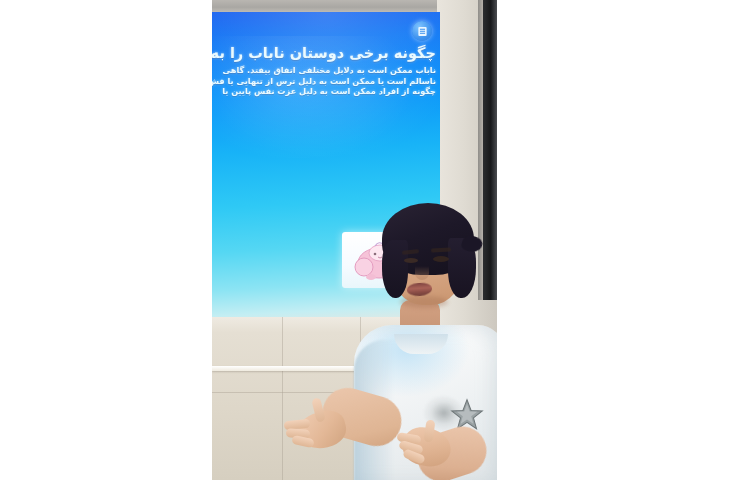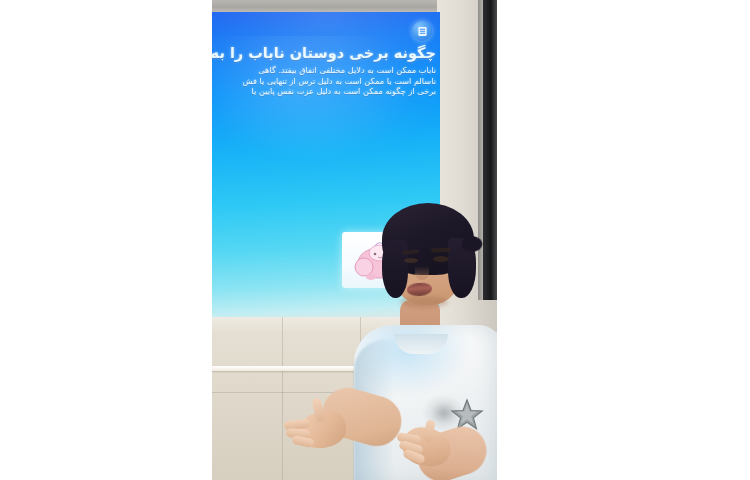--- a/index.html
+++ b/index.html
@@ -152,21 +152,21 @@
     white-space: nowrap;
     overflow: visible;
     margin-bottom: 3px;
     letter-spacing: .2px;
     filter: blur(0.25px);
   }
   .slide-body-line {
     font-family: "DejaVu Sans", sans-serif;
     font-size: 8.2px;
     line-height: 10.5px;
-    font-weight: 400;
+    font-weight: 700;
     white-space: nowrap;
     filter: blur(0.35px);
     letter-spacing: .1px;
     padding-left: 12px;
   }
 
   
   .slide-card {
     position: absolute;
     left: 130px;
@@ -400,21 +400,21 @@
           <rect x="3.2" y="3" width="5.6" height="1.1" fill="#3f93ee"></rect>
           <rect x="3.2" y="5.2" width="5.6" height="1.1" fill="#3f93ee"></rect>
           <rect x="3.2" y="7.4" width="5.6" height="1.1" fill="#3f93ee"></rect>
         </svg>
       </div>
 
       <div class="slide-text">
         <div class="slide-title">چگونه برخی دوستان ناباب را به ع</div>
         <div class="slide-body-line">ناباب ممکن است به دلایل مختلفی اتفاق بیفتد. گاهی</div>
         <div class="slide-body-line">ناسالم است یا ممکن است به دلیل ترس از تنهایی یا فش</div>
-        <div class="slide-body-line">برخی از چگونه ممکن است به دلیل عزت نفس پایین یا</div>
+        <div class="slide-body-line">چگونه از افراد ممکن است به دلیل عزت نفس پایین یا</div>
       </div>
 
       <div class="slide-card">
         <svg class="cartoon" width="60" height="44" viewBox="0 0 60 44" aria-hidden="true">
           <ellipse cx="30" cy="24" rx="21" ry="15" fill="#f6c3d8" stroke="#e49cc0" stroke-width="1"></ellipse>
           <ellipse cx="15" cy="28" rx="9" ry="9" fill="#f9d2e3" stroke="#e49cc0" stroke-width="1"></ellipse>
           <ellipse cx="45" cy="27" rx="10" ry="9" fill="#cfe4f7" stroke="#a9c9e8" stroke-width="1"></ellipse>
           <ellipse cx="31" cy="14" rx="11" ry="8" fill="#fde7f0" stroke="#e49cc0" stroke-width="0.8"></ellipse>
           <path d="M26 7 q4 -6 9 -1" stroke="#c9a7d8" stroke-width="1.2" fill="none"></path>
           <circle cx="26" cy="15" r="1.3" fill="#8a6d7a"></circle>

